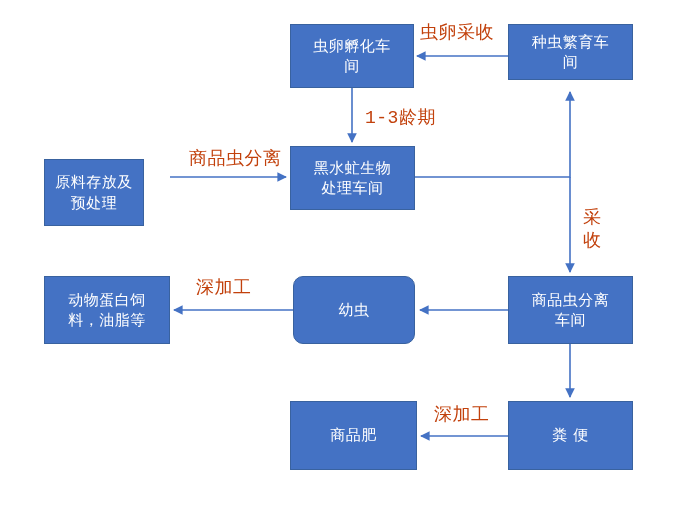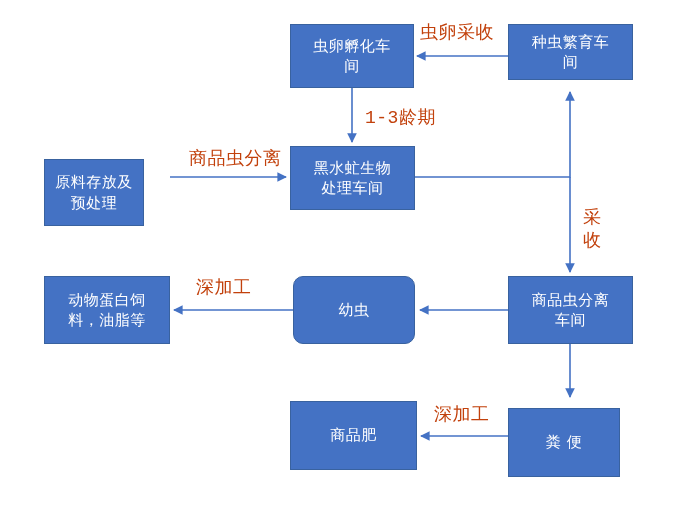--- a/index.html
+++ b/index.html
@@ -101,21 +101,21 @@
   <div class="node" style="left:44px; top:276px; width:126px; height:68px;">动物蛋白饲
 料，油脂等</div>
 
   <div class="node" style="left:293px; top:276px; width:122px; height:68px;border-radius:10px;">幼虫</div>
 
   <div class="node" style="left:508px; top:276px; width:125px; height:68px;">商品虫分离
 车间</div>
 
   <div class="node" style="left:290px; top:401px; width:127px; height:69px;text-align:center;">商品肥</div>
 
-  <div class="node" style="left:508px; top:401px; width:112px; height:69px;margin-top:7px;">粪 便</div>
+  <div class="node" style="left:508px; top:401px; width:125px; height:69px;">粪 便</div>
 
   <div class="edge-label" style="left:420px; top:22px;">虫卵采收</div>
 
   <div class="edge-label" style="left:365px; top:107px;">1-3龄期</div>
 
   <div class="edge-label" style="left:189px; top:148px;">商品虫分离</div>
 
 
   <div class="edge-label" style="left:583px; top:207px;">采
 收</div>

